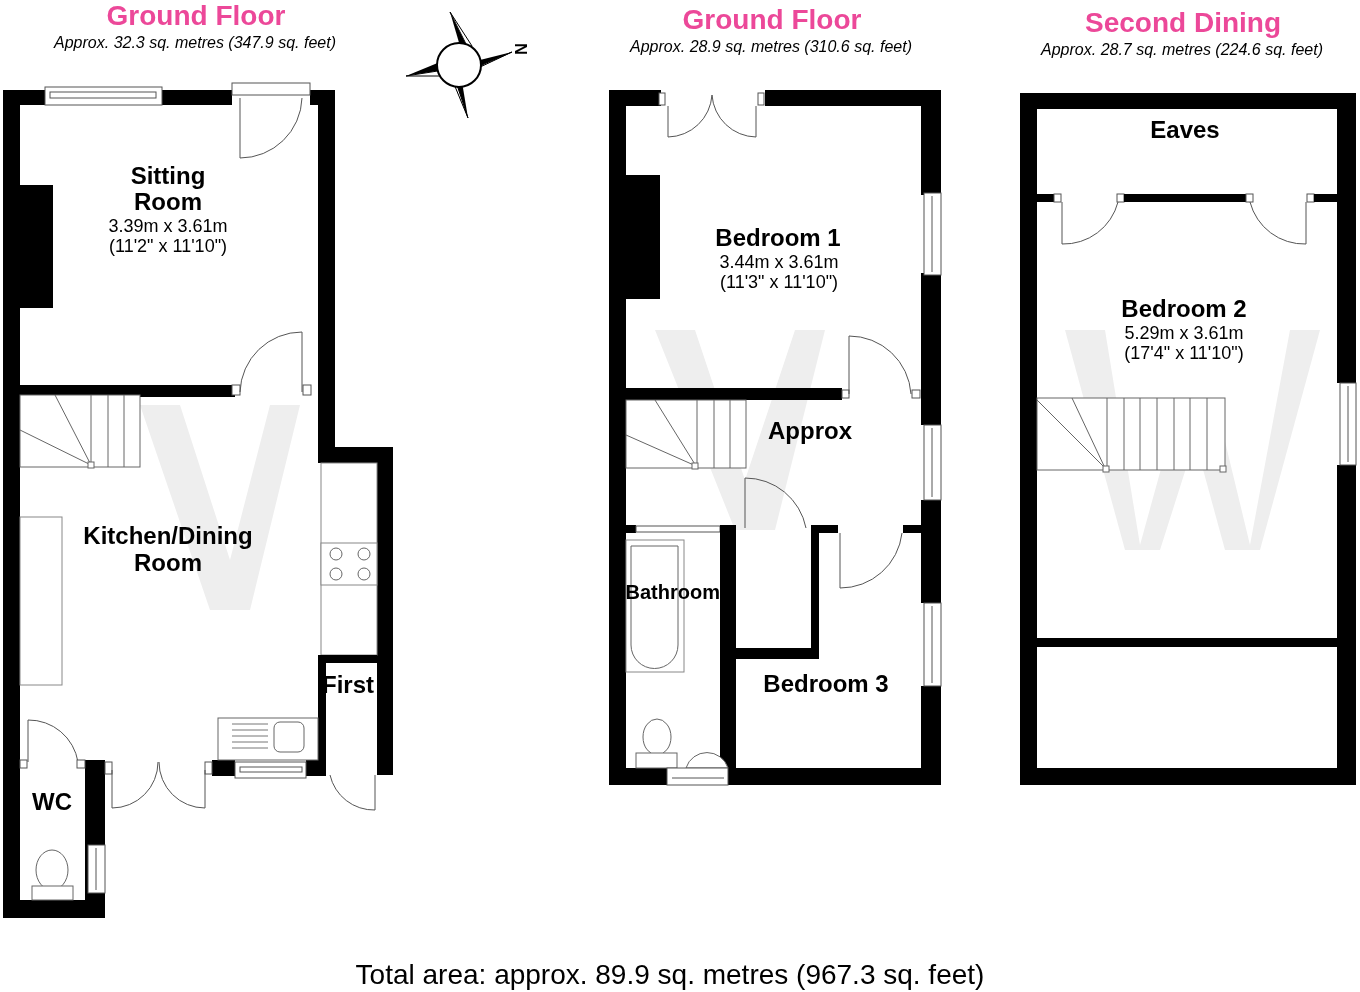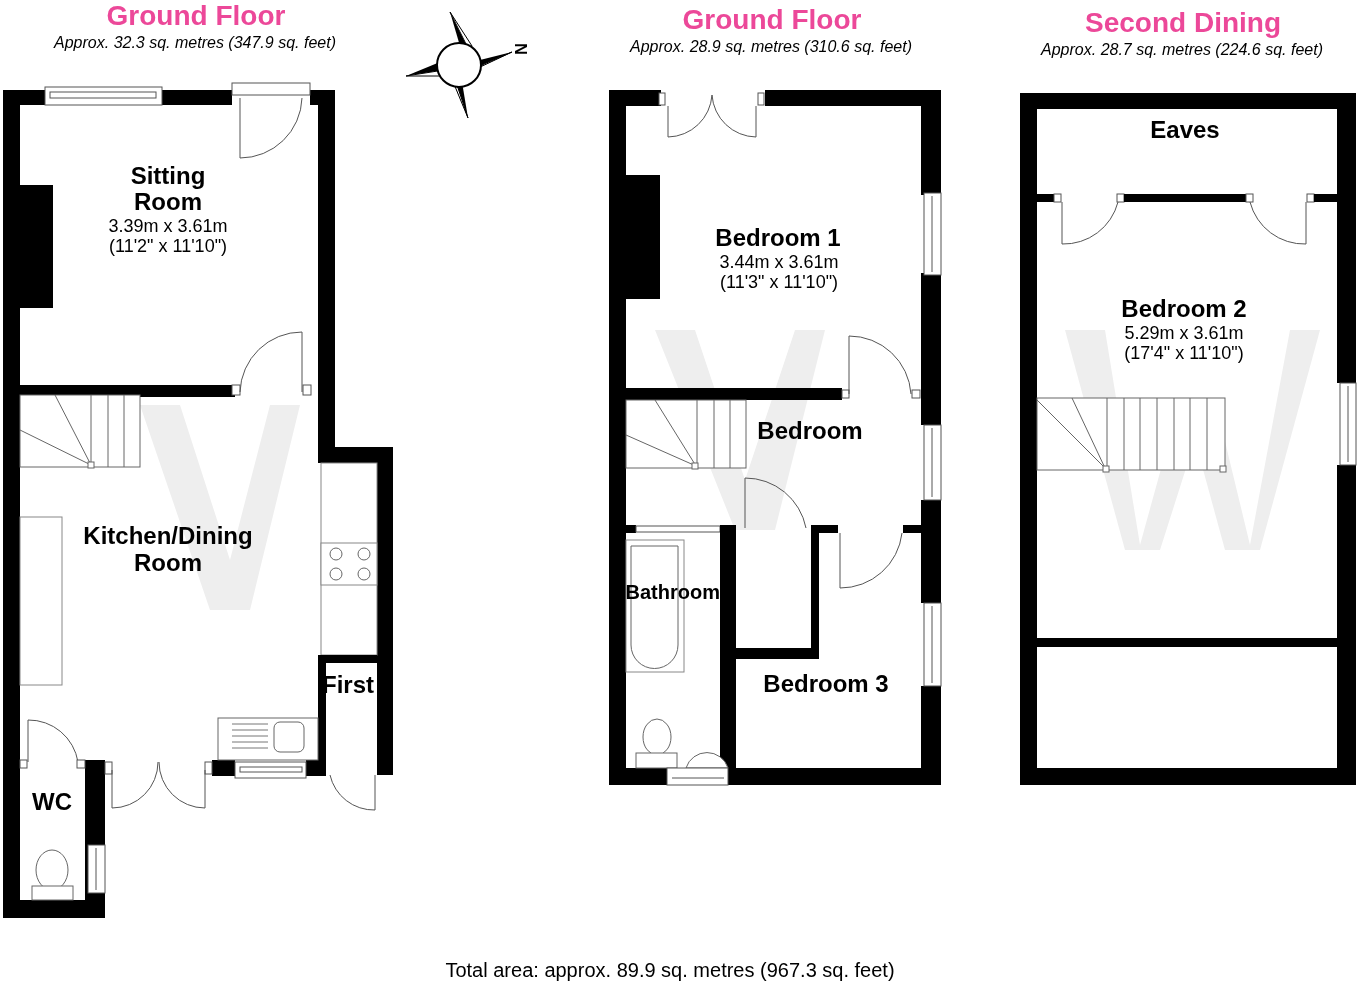--- a/index.html
+++ b/index.html
@@ -2,21 +2,21 @@
 <html><head>
 <meta charset="utf-8">
 <style>
   html, body { margin: 0; padding: 0; background: #ffffff; }
   body { width: 1360px; height: 992px; position: relative; overflow: hidden; font-family: "Liberation Sans", sans-serif; }
   .abs { position: absolute; }
   .floor-title { font-weight: bold; font-size: 28px; color: #ec4899; text-align: center; white-space: nowrap; transform: translateX(-50%); }
   .floor-sub { font-size: 16px; color: #000; text-align: center; white-space: nowrap; transform: translateX(-50%); font-style: italic; }
   .room-name { font-weight: bold; font-size: 24px; color: #000; text-align: center; white-space: nowrap; transform: translateX(-50%); line-height: 26px; }
   .room-dim { font-size: 18px; color: #000; text-align: center; white-space: nowrap; transform: translateX(-50%); line-height: 20px; }
-  .total { font-size: 20px; color: #000; white-space: nowrap; transform: translateX(-50%); }
+  .total { font-size: 28px; color: #000; white-space: nowrap; transform: translateX(-50%); }
   svg { position: absolute; left: 0; top: 0; }
 </style>
 </head>
 <body>
 
 <svg width="1360" height="992" viewBox="0 0 1360 992">
   <defs>
     <filter id="soft" x="-10%" y="-10%" width="120%" height="120%">
       <feGaussianBlur stdDeviation="4"></feGaussianBlur>
     </filter>
@@ -248,21 +248,21 @@
 <div class="abs room-name" style="left:168px; top:550px;">Room</div>
 
 <div class="abs" style="left:322px; top:672px; width:55px; overflow:hidden; font-weight:bold; font-size:24px; line-height:26px;">First</div>
 
 <div class="abs room-name" style="left:52px; top:789px;">WC</div>
 
 <div class="abs room-name" style="left:778px; top:225px;">Bedroom 1</div>
 <div class="abs room-dim" style="left:779px; top:252px;">3.44m x 3.61m</div>
 <div class="abs room-dim" style="left:779px; top:272px;">(11'3" x 11'10")</div>
 
-<div class="abs room-name" style="left:810px; top:418px;">Bedroom</div>
+<div class="abs room-name" style="left:810px; top:418px;">Approx</div>
 
 <div class="abs" style="left:614px; top:579px; width:106px; overflow:hidden; direction:rtl; font-weight:bold; font-size:20px; line-height:26px; text-align:right;">Bathroom</div>
 
 <div class="abs room-name" style="left:826px; top:671px;">Bedroom 3</div>
 
 <div class="abs room-name" style="left:1185px; top:117px;">Eaves</div>
 <div class="abs room-name" style="left:1184px; top:296px;">Bedroom 2</div>
 <div class="abs room-dim" style="left:1184px; top:323px;">5.29m x 3.61m</div>
 <div class="abs room-dim" style="left:1184px; top:343px;">(17'4" x 11'10")</div>
 

